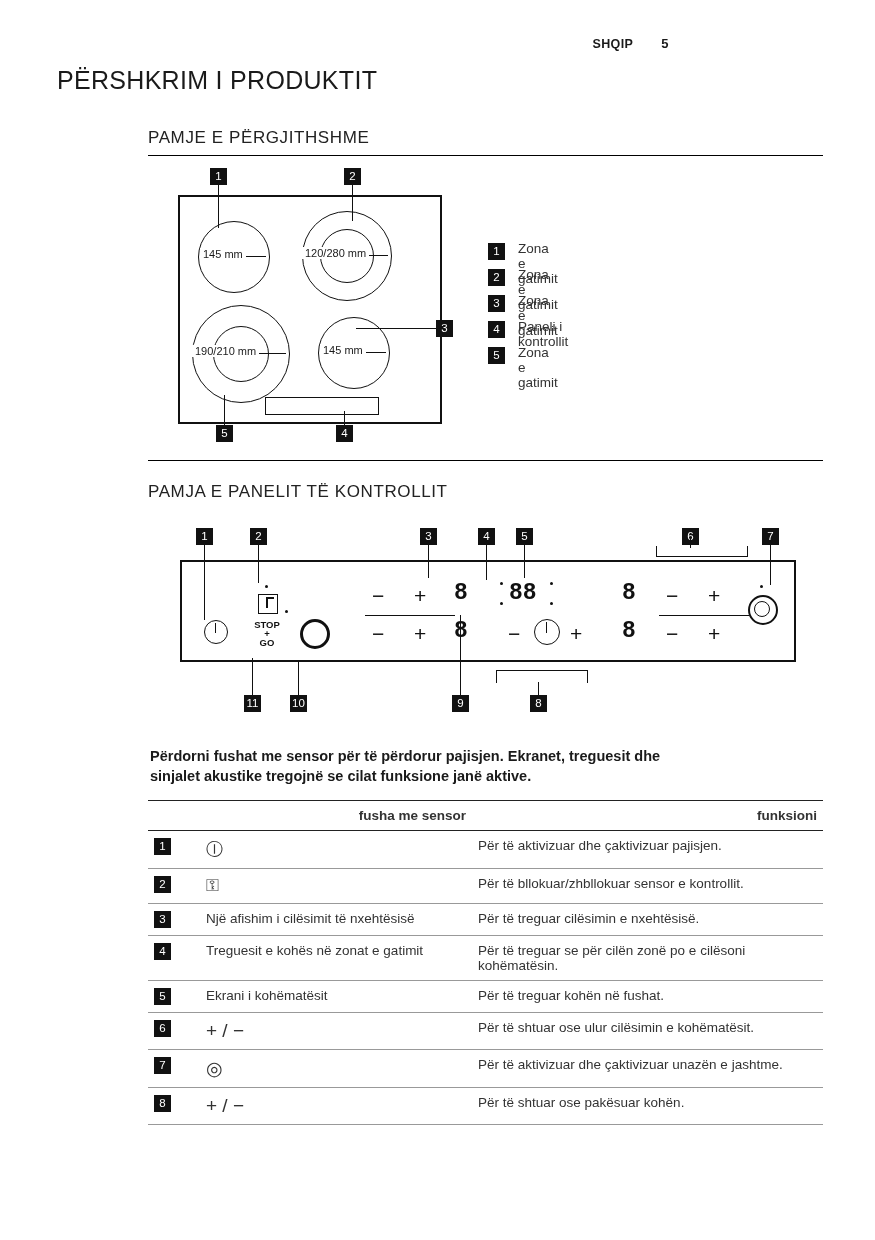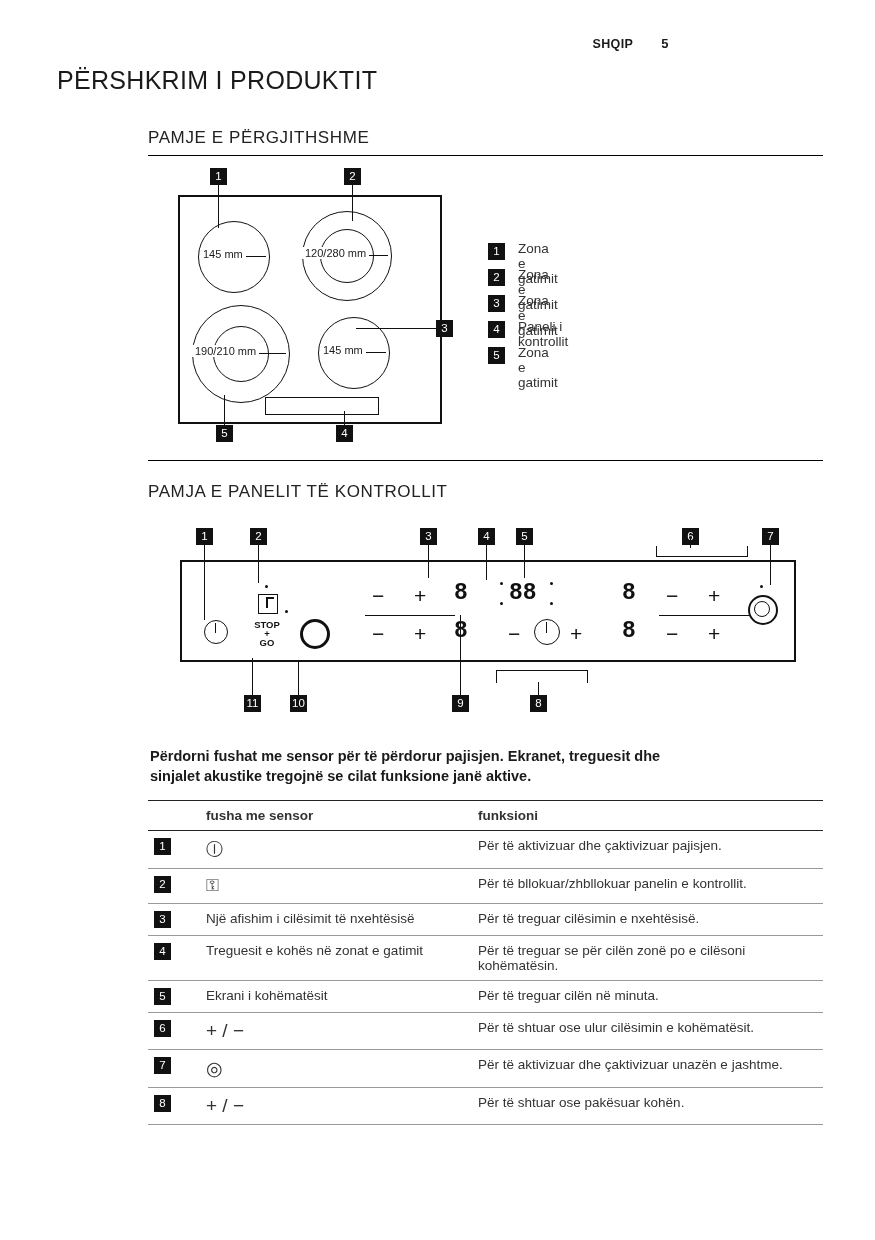--- a/index.html
+++ b/index.html
@@ -83,21 +83,21 @@
 
   
   .intro{
     position:absolute; left:150px; top:746px; width:560px;
     font-size:14.5px; font-weight:bold; line-height:20px;
   }
 
   
   .tbl{position:absolute; left:148px; top:800px; width:675px; font-size:13.5px;}
   .tbl .trow{display:flex; border-bottom:1px solid #999; min-height:28px;}
-  .tbl .trow.head{border-bottom:1px solid #222; font-weight:bold;}
+  .tbl .trow.head{border-bottom:1px solid #222; font-weight:bold;text-align:right;}
   .tbl .trow.top{border-top:1px solid #222;}
   .c1{width:52px; padding:7px 0 7px 6px; box-sizing:border-box;}
   .c2{width:272px; padding:7px 6px; box-sizing:border-box; color:#333;}
   .c3{flex:1; padding:7px 6px; box-sizing:border-box; color:#333;}
   .c2 .big{font-size:19px;}
   .sensor-glyph{font-size:17px; display:inline-block;}
   .tbl .numbox{position:static; display:inline-block;}
 </style>
 </head>
 <body>
@@ -283,39 +283,39 @@
 
     <div class="trow">
       <div class="c1"><span class="numbox">1</span></div>
       <div class="c2"><span class="sensor-glyph">Ⓘ</span></div>
       <div class="c3">Për të aktivizuar dhe çaktivizuar pajisjen.</div>
     </div>
 
     <div class="trow">
       <div class="c1"><span class="numbox">2</span></div>
       <div class="c2"><span class="sensor-glyph">⚿</span></div>
-      <div class="c3">Për të bllokuar/zhbllokuar panelin e kontrollit.</div>
+      <div class="c3">Për të bllokuar/zhbllokuar sensor e kontrollit.</div>
     </div>
 
     <div class="trow">
       <div class="c1"><span class="numbox">3</span></div>
       <div class="c2">Një afishim i cilësimit të nxehtësisë</div>
       <div class="c3">Për të treguar cilësimin e nxehtësisë.</div>
     </div>
 
     <div class="trow">
       <div class="c1"><span class="numbox">4</span></div>
       <div class="c2">Treguesit e kohës në zonat e gatimit</div>
       <div class="c3">Për të treguar se për cilën zonë po e cilësoni kohëmatësin.</div>
     </div>
 
     <div class="trow">
       <div class="c1"><span class="numbox">5</span></div>
       <div class="c2">Ekrani i kohëmatësit</div>
-      <div class="c3">Për të treguar cilën në minuta.</div>
+      <div class="c3">Për të treguar kohën në fushat.</div>
     </div>
 
     <div class="trow">
       <div class="c1"><span class="numbox">6</span></div>
       <div class="c2"><span class="big">+ / −</span></div>
       <div class="c3">Për të shtuar ose ulur cilësimin e kohëmatësit.</div>
     </div>
 
     <div class="trow">
       <div class="c1"><span class="numbox">7</span></div>

